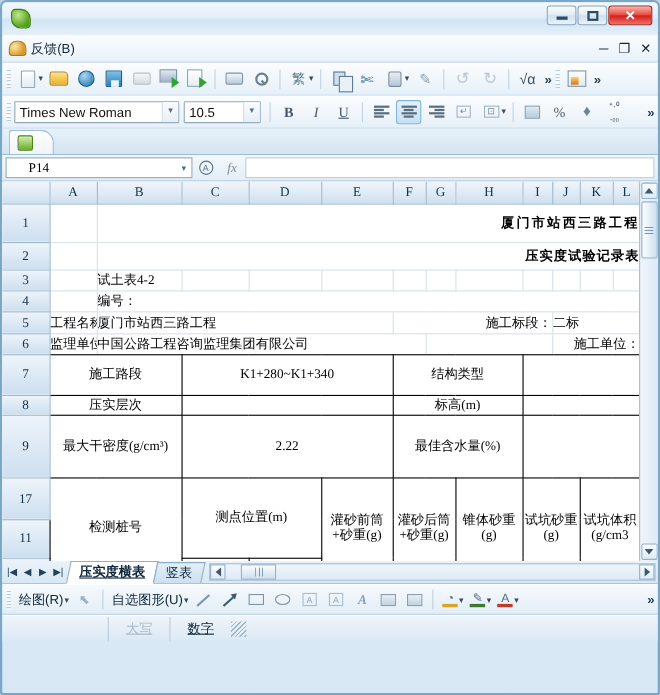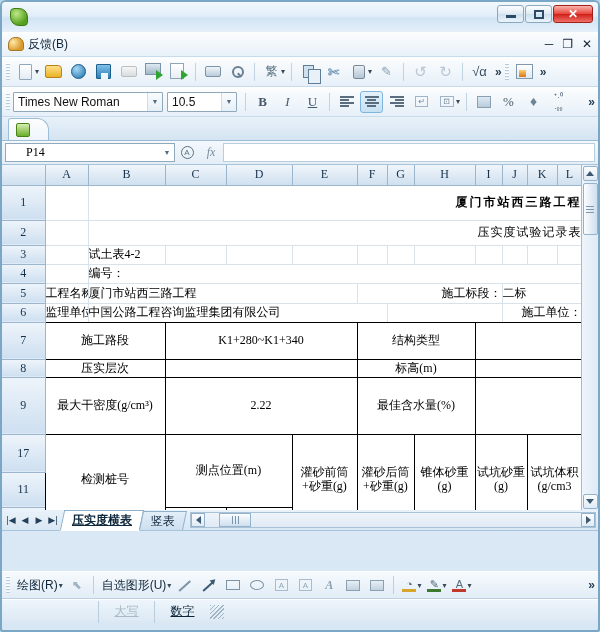--- a/index.html
+++ b/index.html
@@ -235,21 +235,21 @@
   
   td.bx{border:1px solid #000 !important;}
   .c-center{text-align:center;}
   .c-left{text-align:left;}
   .c-right{text-align:right;}
   .big-title{
     font-size:21px;font-weight:bold;letter-spacing:2px;
     font-family:"Liberation Serif",serif;
   }
   .sub-title{
-    font-size:16px;font-weight:normal;letter-spacing:1px;
+    font-size:16px;font-weight:bold;letter-spacing:1px;
     font-family:"Liberation Serif",serif;
   }
   .sm{font-size:11px;}
   .wrapcell{white-space:normal !important;line-height:1.12;font-size:11.5px;}
 
   
   .vscroll{
     width:17px;background:linear-gradient(90deg,#eef4fb,#dfeaf5);
     border-left:1px solid #9dbdd6;display:flex;flex-direction:column;
     align-items:center;position:relative;
@@ -306,21 +306,21 @@
     background:linear-gradient(#fdfefe,#e2ecf6 55%,#cfdfee);
     border:1px solid #94b2cb;display:flex;align-items:center;justify-content:center;}
   .hthumb-grip{width:7px;height:8px;
     background:repeating-linear-gradient(90deg,#7b97ad 0 1px,transparent 1px 3px);}
   .hs-space{flex:1;}
 
   
   .drawbar{
     height:28px;display:flex;align-items:center;
     background:linear-gradient(#f6fafd,#e2edf6);
-    border-top:1px solid #fff;border-bottom:1px solid #b9d0e2;padding-left:4px;margin-top:40px;
+    border-top:1px solid #fff;border-bottom:1px solid #b9d0e2;padding-left:4px;
   }
   .dlabel{font-size:12px;color:#0d2438;padding:0 4px;white-space:nowrap;}
   .dbtn{width:22px;height:21px;display:flex;align-items:center;justify-content:center;
     flex:none;margin:0 1px;}
   .sh-line{width:14px;height:14px;position:relative;}
   .sh-line:after{content:"";position:absolute;left:1px;top:12px;width:15px;height:1.5px;
     background:#7d93a6;transform:rotate(-42deg);transform-origin:left;}
   .sh-arrow{width:14px;height:14px;position:relative;}
   .sh-arrow:after{content:"";position:absolute;left:1px;top:12px;width:13px;height:1.5px;
     background:#3d5a72;transform:rotate(-42deg);transform-origin:left;}

